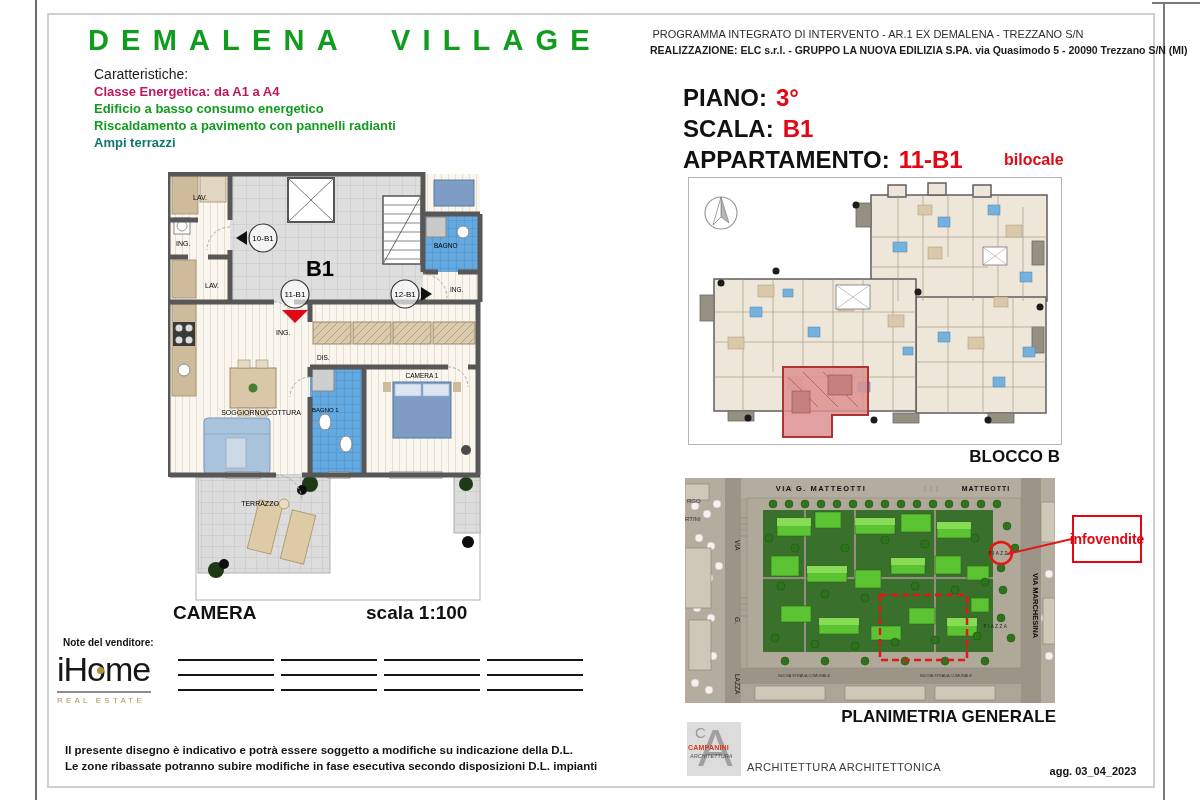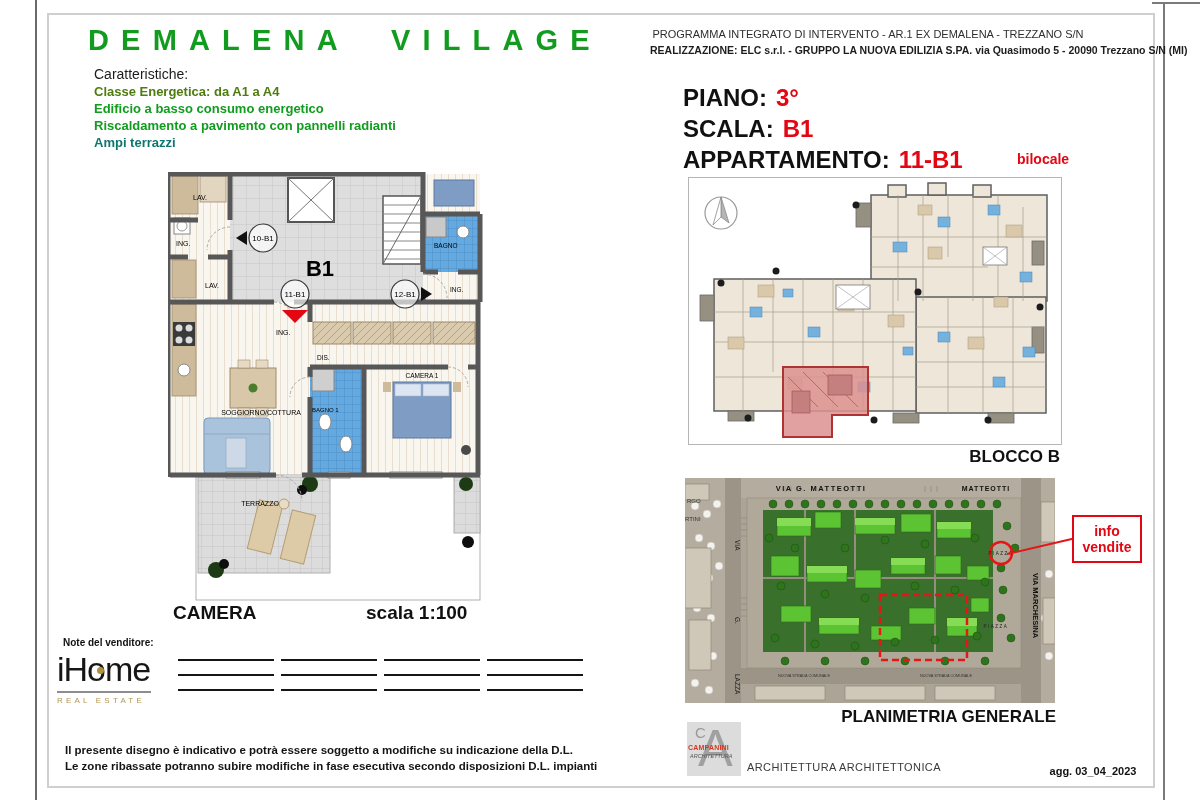--- a/index.html
+++ b/index.html
@@ -14,21 +14,21 @@
   
   .brand-title{left:88px;top:24px;font-size:29px;font-weight:bold;letter-spacing:0.42em;word-spacing:22px;white-space:nowrap;}
   .caratteristiche{left:94px;top:66px;font-size:14px;color:#1c1c1c;}
   .feature{left:94px;font-size:13px;font-weight:bold;white-space:nowrap;}
   
   .hdr1{left:650px;top:28px;width:436px;text-align:center;font-size:11px;color:#2e2e2e;white-space:nowrap;}
   .hdr2{left:650px;top:44px;width:436px;text-align:center;font-size:10.5px;font-weight:bold;color:#1c1c1c;white-space:nowrap;}
   
   .info-line{left:683px;font-size:24px;font-weight:bold;white-space:nowrap;}
   .info-line .val{margin-left:9px;}
-  .bilocale{left:1004px;top:151px;font-size:14px;font-weight:bold;margin-left:13px;}
+  .bilocale{left:1004px;top:151px;font-size:16px;font-weight:bold;}
   
   .cap{font-weight:bold;font-size:19px;}
   .cap-blocco{left:860px;top:447px;width:200px;text-align:right;font-size:17px;font-weight:bold;}
   .cap-planimetria{left:750px;top:707px;width:306px;text-align:right;font-size:17px;font-weight:bold;}
   
   .note-label{left:63px;top:637px;font-size:10px;font-weight:bold;}
   .note-line{left:178px;width:405px;height:2px;
      background:repeating-linear-gradient(90deg,#151515 0 96px,rgba(0,0,0,0) 96px 103px);}
   .ihome{left:57px;top:650px;width:110px;height:70px;}
   .ihome-name{position:absolute;left:0;top:0;font-size:34px;letter-spacing:-1px;color:#161616;}
@@ -40,37 +40,37 @@
   
   .campanini{left:687px;top:722px;width:54px;height:54px;background:#dcdcdc;overflow:hidden;}
   .camp-A{position:absolute;left:11px;top:-4px;font-size:52px;color:#a0a0a0;font-weight:400;}
   .camp-C{position:absolute;left:8px;top:2px;font-size:15px;color:#9a9a9a;}
   .camp-name{position:absolute;left:1px;top:22px;font-size:7px;font-weight:bold;color:#d23a1e;letter-spacing:.2px;}
   .camp-arch{position:absolute;left:3px;top:31px;font-size:5.5px;font-style:italic;color:#555;}
   .progettazione{left:747px;top:761px;font-size:11px;color:#3a3a3a;letter-spacing:.4px;}
   .agg{left:1038px;top:765px;width:110px;text-align:center;font-size:11px;font-weight:bold;}
   
   .info-vendite{left:1072px;top:515px;width:66px;height:44px;border:2.5px solid #e30613;
-     display:flex;flex-direction:column;align-items:center;justify-content:center;
+     display:flex;flex-direction:row;align-items:center;justify-content:center;
      font-size:14px;font-weight:bold;line-height:16px;background:#fff;}
   svg text{font-family:"Liberation Sans",sans-serif;}
 </style>
 </head>
 <body>
 
 <div id="page">
 
   <div class="abs trim-left"></div>
   <div class="abs trim-right"></div>
   <div class="abs trim-tick"></div>
   <div class="abs inner-frame"></div>
 
   <div class="abs brand-title" style="color:#129c1f">DEMALENA VILLAGE</div>
   <div class="abs caratteristiche">Caratteristiche:</div>
-  <div class="abs feature" style="top:84px;color:#4d7c0f">Classe Energetica: da A1 a A4</div>
+  <div class="abs feature" style="top:84px;color:#be185d">Classe Energetica: da A1 a A4</div>
   <div class="abs feature" style="top:101px;color:#129c1f">Edificio a basso consumo energetico</div>
   <div class="abs feature" style="top:118px;color:#129c1f">Riscaldamento a pavimento con pannelli radianti</div>
   <div class="abs feature" style="top:135px;color:#0f766e">Ampi terrazzi</div>
 
   <div class="abs hdr1">PROGRAMMA INTEGRATO DI INTERVENTO -  AR.1 EX DEMALENA  - TREZZANO S/N</div>
   <div class="abs hdr2">REALIZZAZIONE: ELC s.r.l. - GRUPPO LA NUOVA EDILIZIA S.PA. via Quasimodo 5 - 20090 Trezzano S/N (MI)</div>
 
   <div class="abs info-line" style="top:84px"><span>PIANO:</span><span class="val" style="color:#e30613">3°</span></div>
   <div class="abs info-line" style="top:115px"><span>SCALA:</span><span class="val" style="color:#e30613">B1</span></div>
   <div class="abs info-line" style="top:146px"><span>APPARTAMENTO:</span><span class="val" style="color:#e30613">11-B1</span></div>

